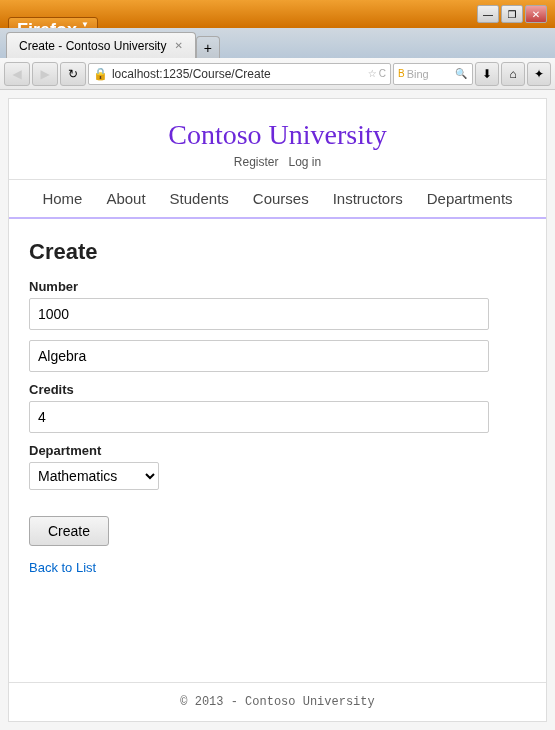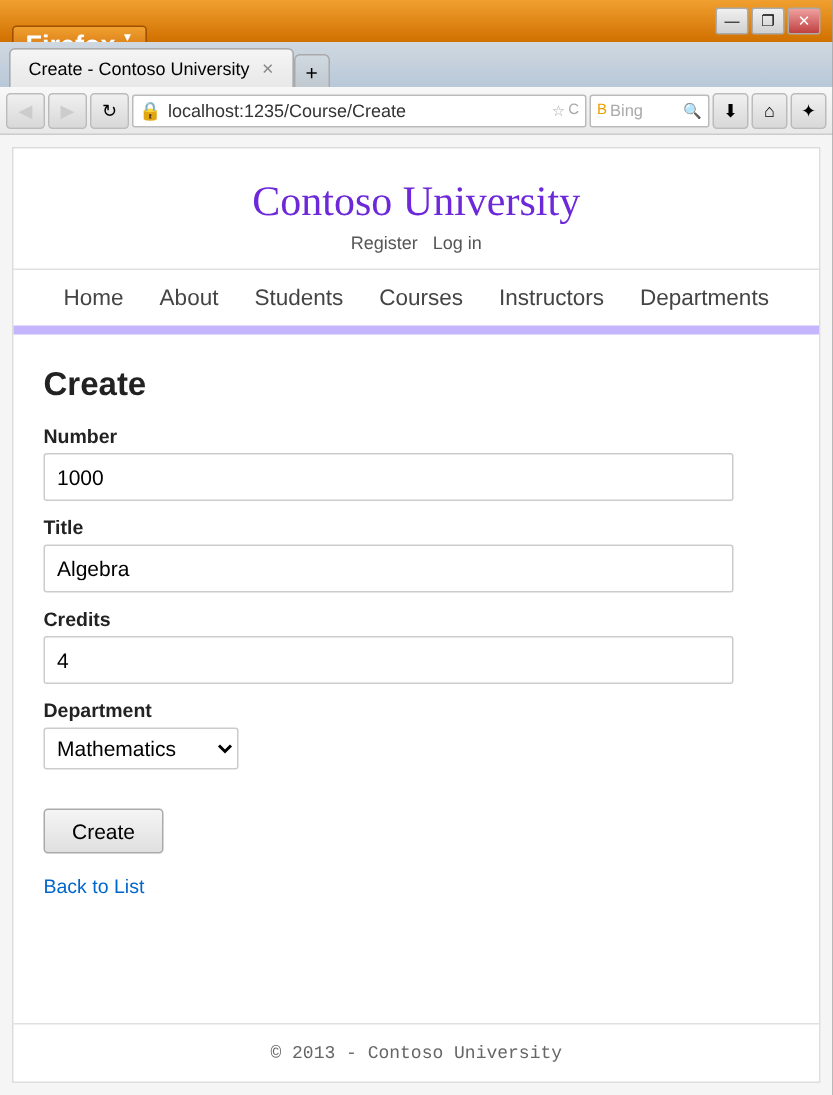--- a/index.html
+++ b/index.html
@@ -198,21 +198,21 @@
       color: #555;
       margin-top: 4px;
     }
     .site-nav {
       display: flex;
       justify-content: center;
       gap: 24px;
       padding: 10px 0;
       font-size: 15px;
       color: #555;
-      border-bottom: 6px solid #c4b5fd;
+      border-bottom: 2px solid #c4b5fd;
     }
     .site-nav span {
       cursor: pointer;
       color: #444;
     }
 
     
     .form-area {
       padding: 20px 20px;
       flex: 1;
@@ -364,21 +364,20 @@
       <div class="form-area">
 
         <div class="form-title">Create</div>
 
         <div class="form-group">
           <label class="form-label">Number</label>
           <input class="form-input" type="text" value="1000" style="">
         </div>
 
         <div class="form-group">
-          <label class="form-label">Title</label>
           <input class="form-input" type="text" value="Algebra" style="">
         </div>
 
         <div class="form-group">
           <label class="form-label">Credits</label>
           <input class="form-input" type="text" value="4" style="">
         </div>
 
         <div class="form-group">
           <label class="form-label">Department</label>

